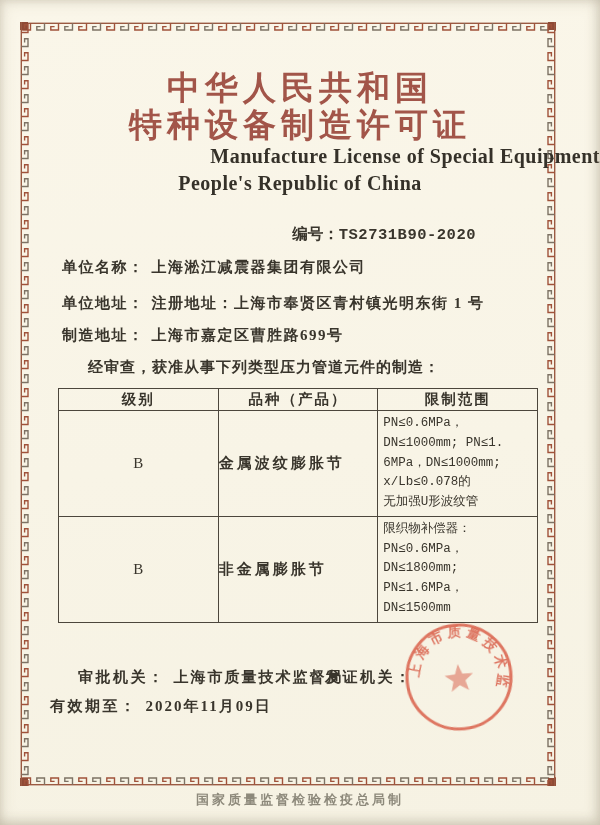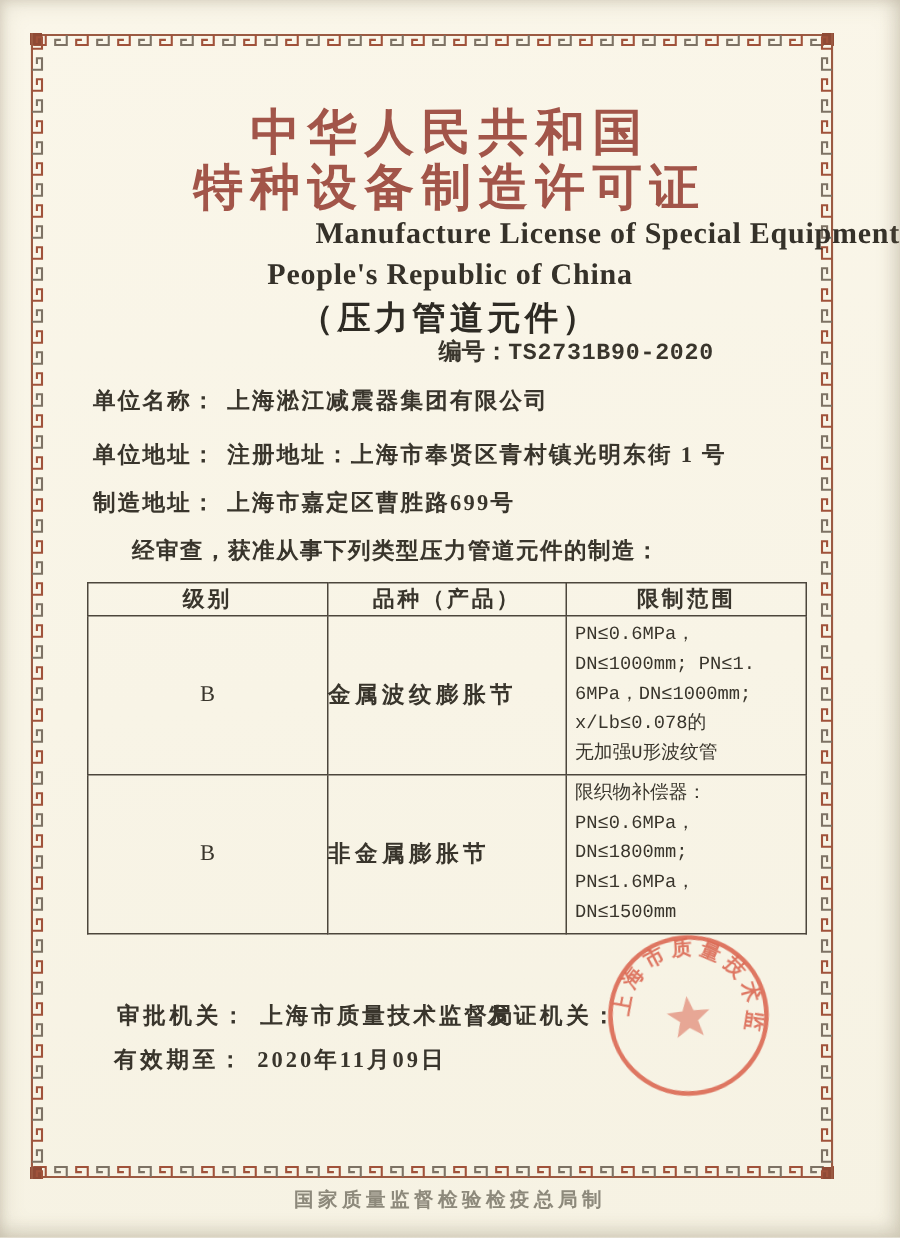--- a/index.html
+++ b/index.html
@@ -93,21 +93,20 @@
     <rect x="0" y="0" width="10" height="764" fill="url(#mV)"></rect>
   </svg>
   <svg class="b-strip" style="left:546px;top:22px;" width="10" height="764" viewBox="0 0 10 764">
     <rect x="0" y="0" width="10" height="764" fill="url(#mVr)"></rect>
   </svg>
 
   <div class="abs center title-cn" style="top:66px;">中华人民共和国</div>
   <div class="abs center title-cn" style="top:103px;">特种设备制造许可证</div>
   <div class="abs center title-en" style="top:145px;text-align:right;">Manufacture License of Special Equipment</div>
   <div class="abs center title-en" style="top:172px;">People's Republic of China</div>
-  <div class="abs center category" style="top:197px;">（压力管道元件）</div>
 
   <div class="abs license-line">
     <span>编号：</span><span class="no">TS2731B90-2020</span>
   </div>
 
   <div class="abs info-line" style="top:258px;">
     <span class="lbl">单位名称：</span><span class="val">上海淞江减震器集团有限公司</span>
   </div>
   <div class="abs info-line" style="top:294px;">
     <span class="lbl">单位地址：</span><span class="val">注册地址：上海市奉贤区青村镇光明东街 1 号</span>
@@ -139,21 +138,21 @@
         <td class="scp">限织物补偿器：  PN≤0.6MPa，
 DN≤1800mm; PN≤1.6MPa，
 DN≤1500mm</td>
       </tr>
     </tbody>
   </table>
 
   <div class="abs foot-line" style="left:78px;top:668px;">
     <span class="lbl">审批机关：</span><span class="val">上海市质量技术监督局</span>
   </div>
-  <div class="abs foot-line" style="left:76px;top:697px;">
+  <div class="abs foot-line" style="left:50px;top:697px;">
     <span class="lbl">有效期至：</span><span class="val">2020年11月09日</span>
   </div>
   <div class="abs foot-line" style="left:325px;top:668px;">
     <span class="lbl">发证机关：</span><span class="val"></span>
   </div>
 
   <svg class="seal" viewBox="0 0 114 114">
     <defs>
       <path id="sealArc" d="M 20.5 71 A 39.5 39.5 0 1 1 93.5 71" fill="none"></path>
     </defs>

